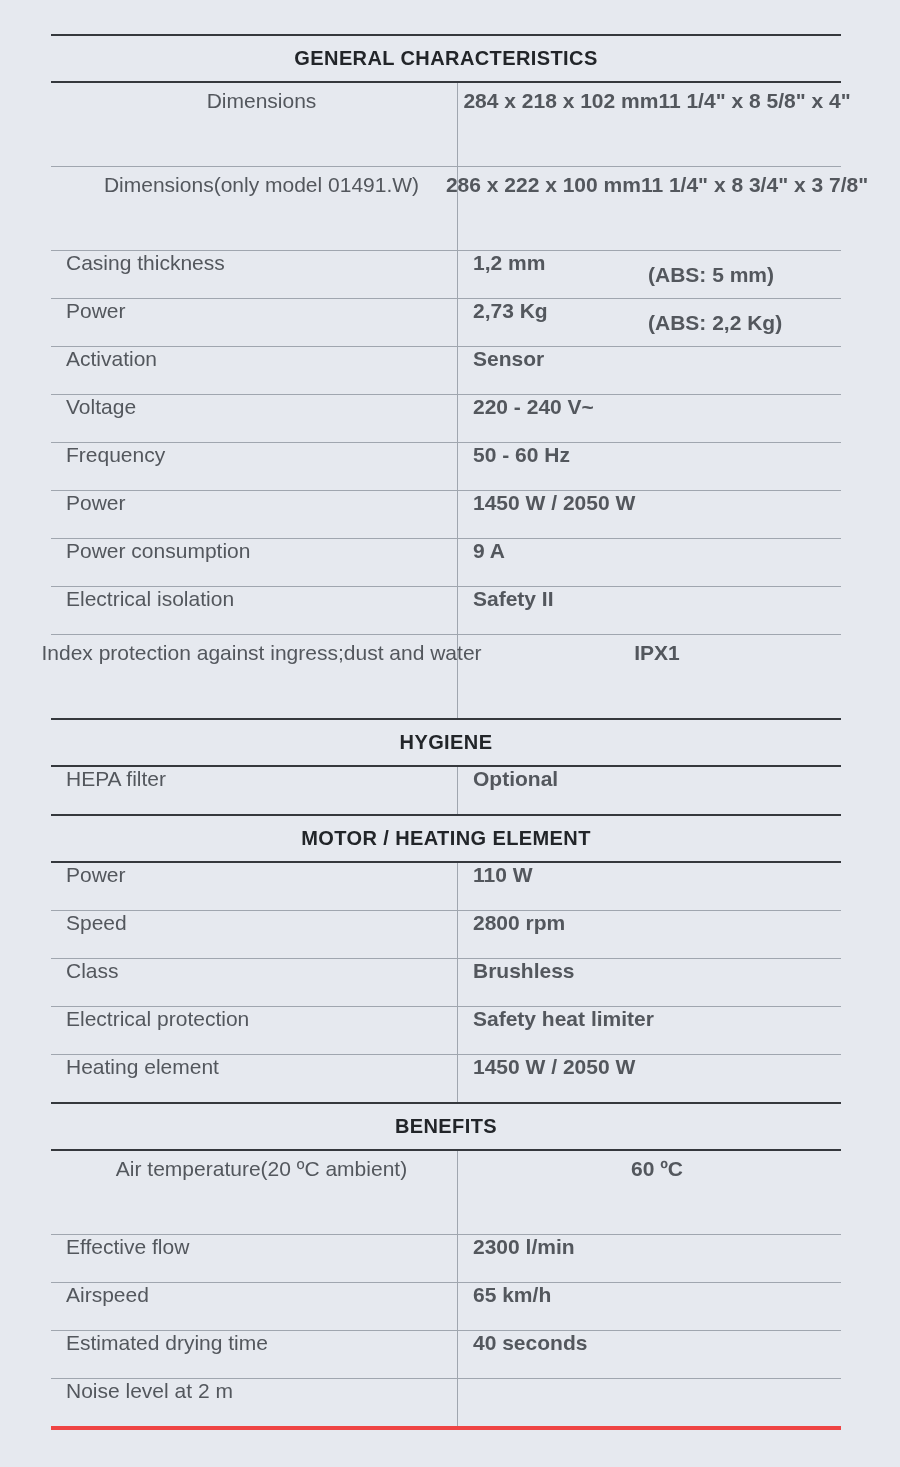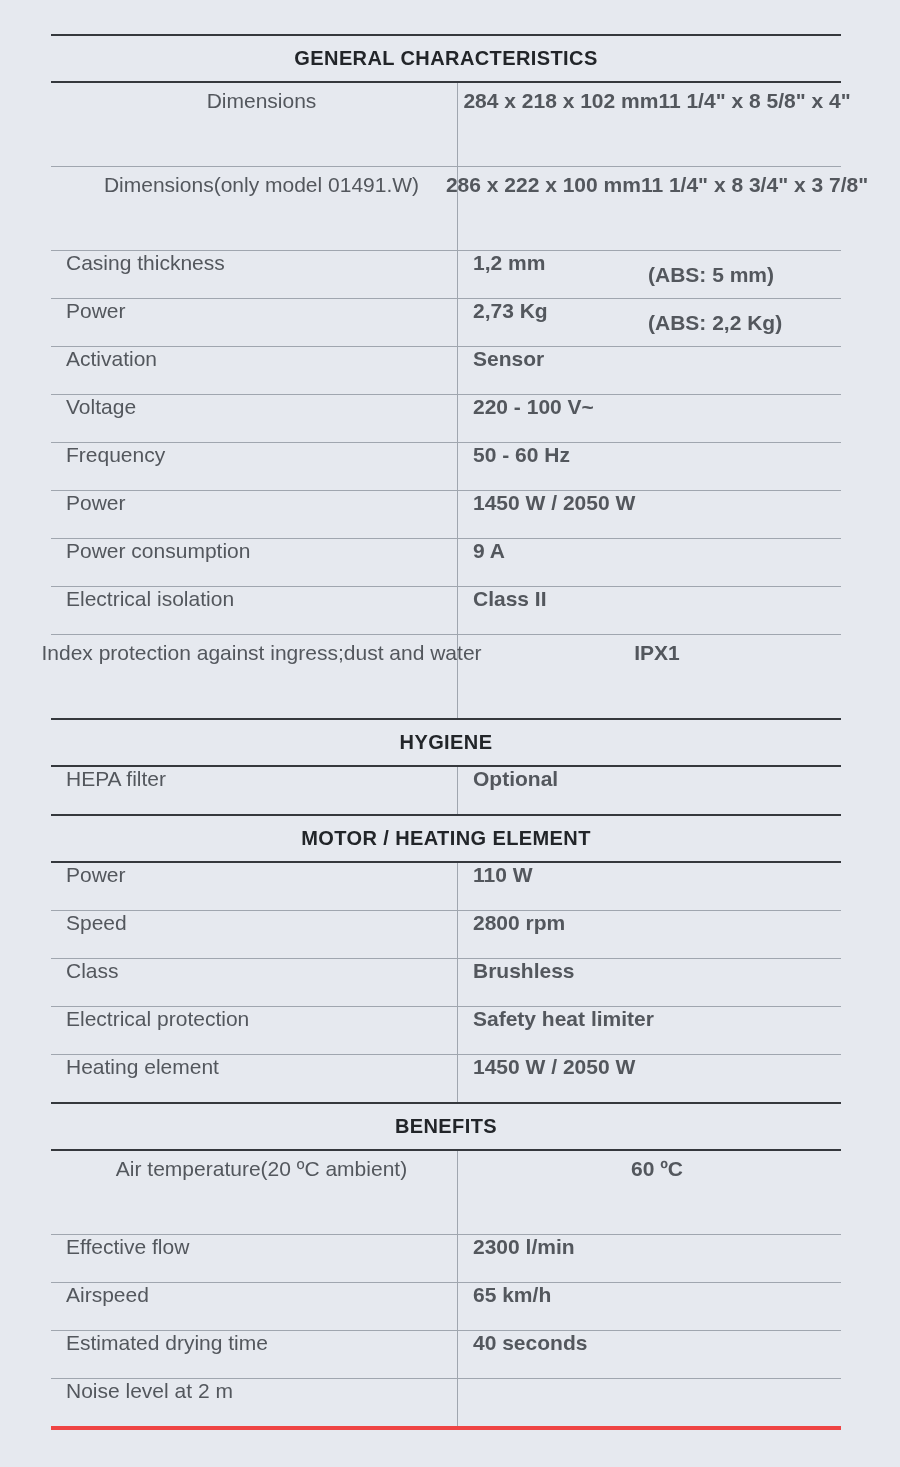--- a/index.html
+++ b/index.html
@@ -140,21 +140,21 @@
       <div class="cell value-cell">
         <span>Sensor</span>
       </div>
     </div>
 
     <div class="row h1">
       <div class="cell label-cell">
         <span>Voltage</span>
       </div>
       <div class="cell value-cell">
-        <span>220 - 100 V~</span>
+        <span>220 - 240 V~</span>
       </div>
     </div>
 
     <div class="row h1">
       <div class="cell label-cell">
         <span>Frequency</span>
       </div>
       <div class="cell value-cell">
         <span>50 - 60 Hz</span>
       </div>
@@ -176,21 +176,21 @@
       <div class="cell value-cell">
         <span>9 A</span>
       </div>
     </div>
 
     <div class="row h1">
       <div class="cell label-cell">
         <span>Electrical isolation</span>
       </div>
       <div class="cell value-cell">
-        <span>Class II</span>
+        <span>Safety II</span>
       </div>
     </div>
 
     <div class="row h2 last">
       <div class="cell label-cell">
         <span class="line">Index protection against ingress;</span>
         <span class="line">dust and water</span>
       </div>
       <div class="cell value-cell">
         <span class="line"></span>

